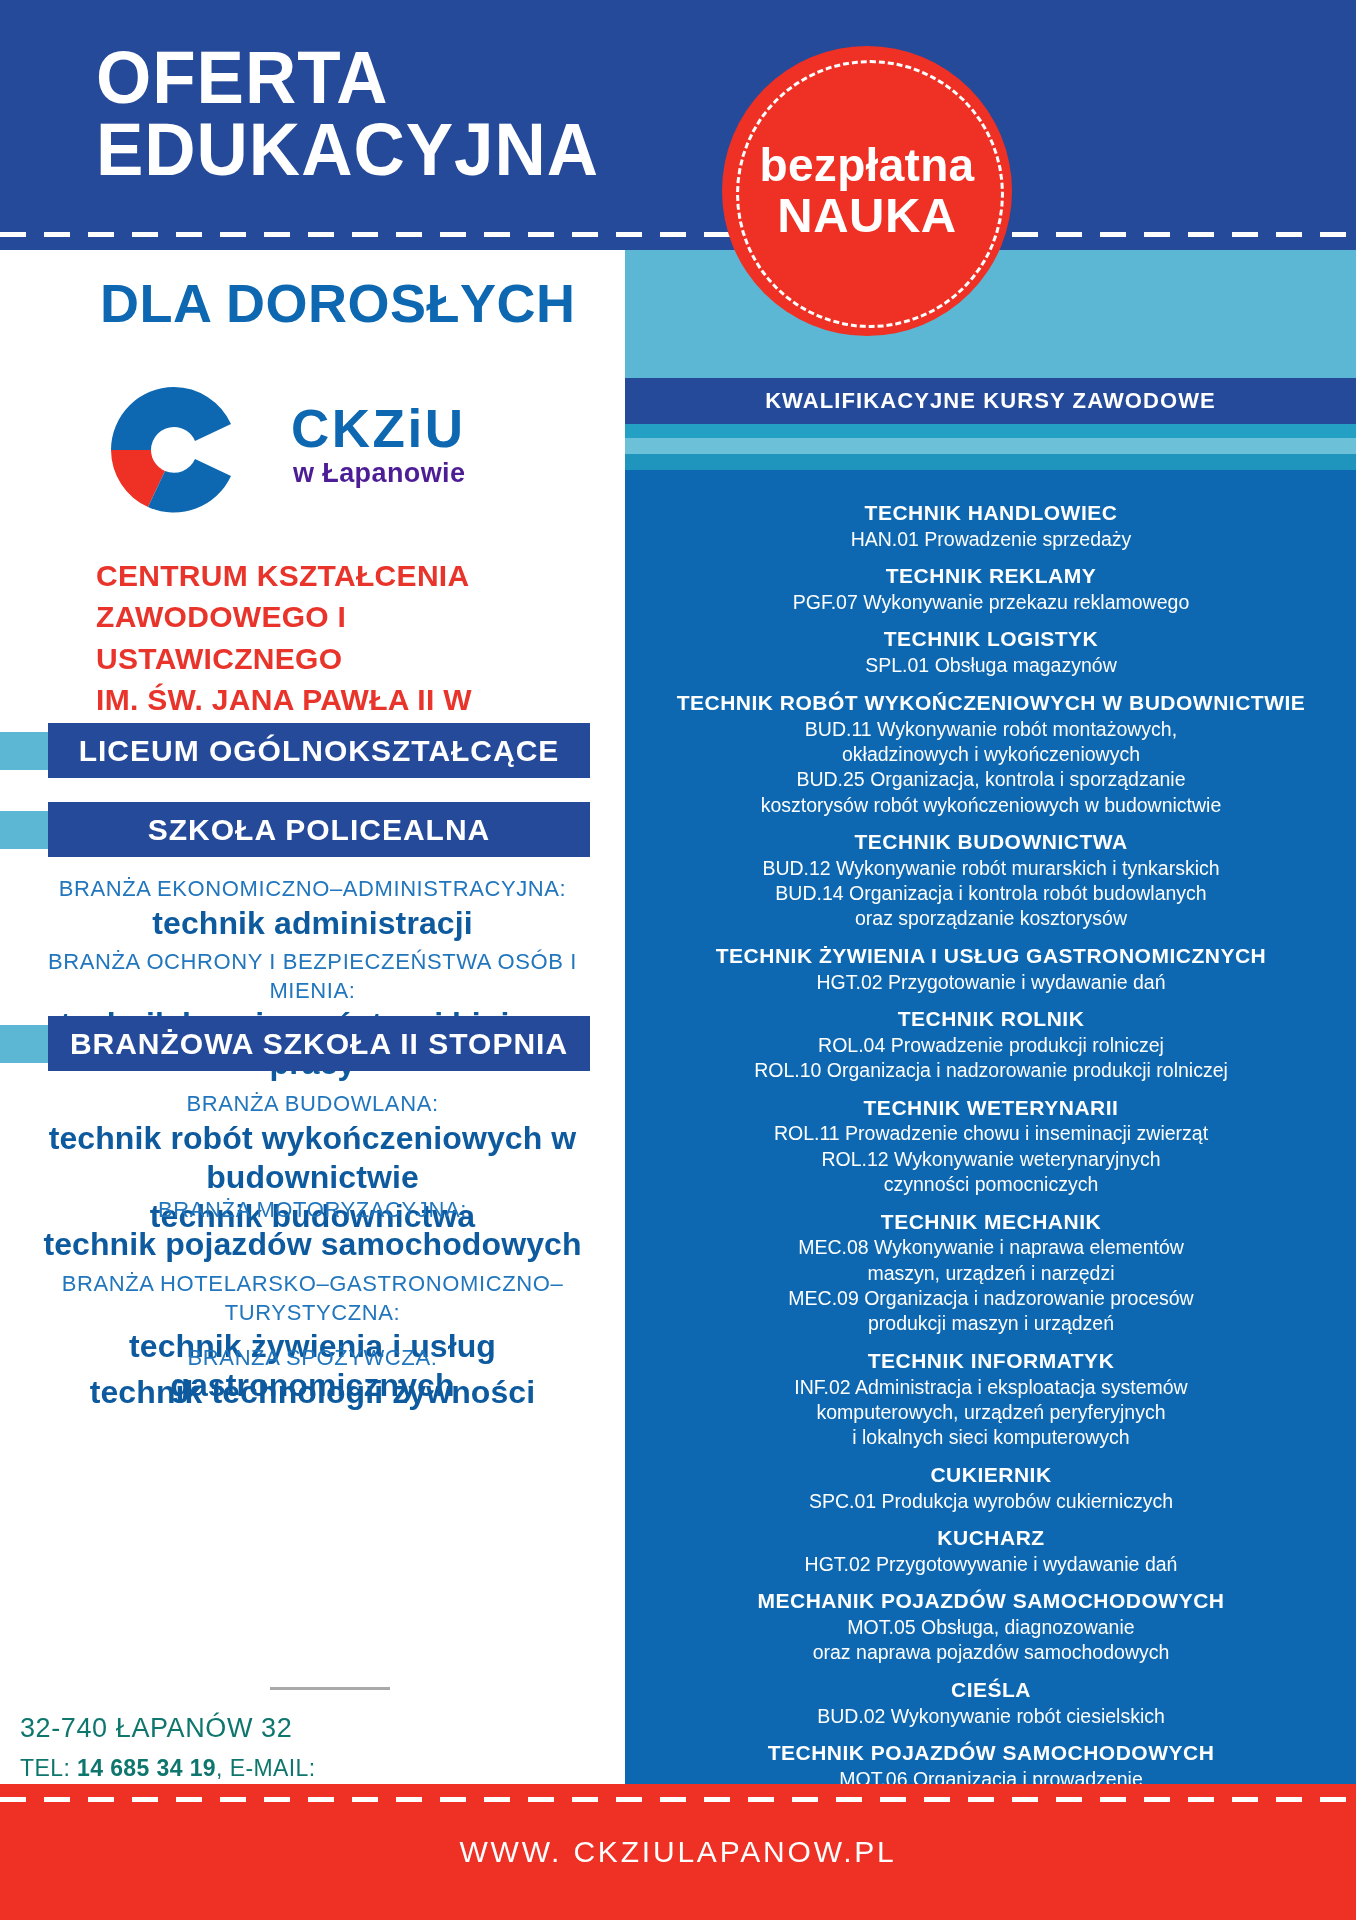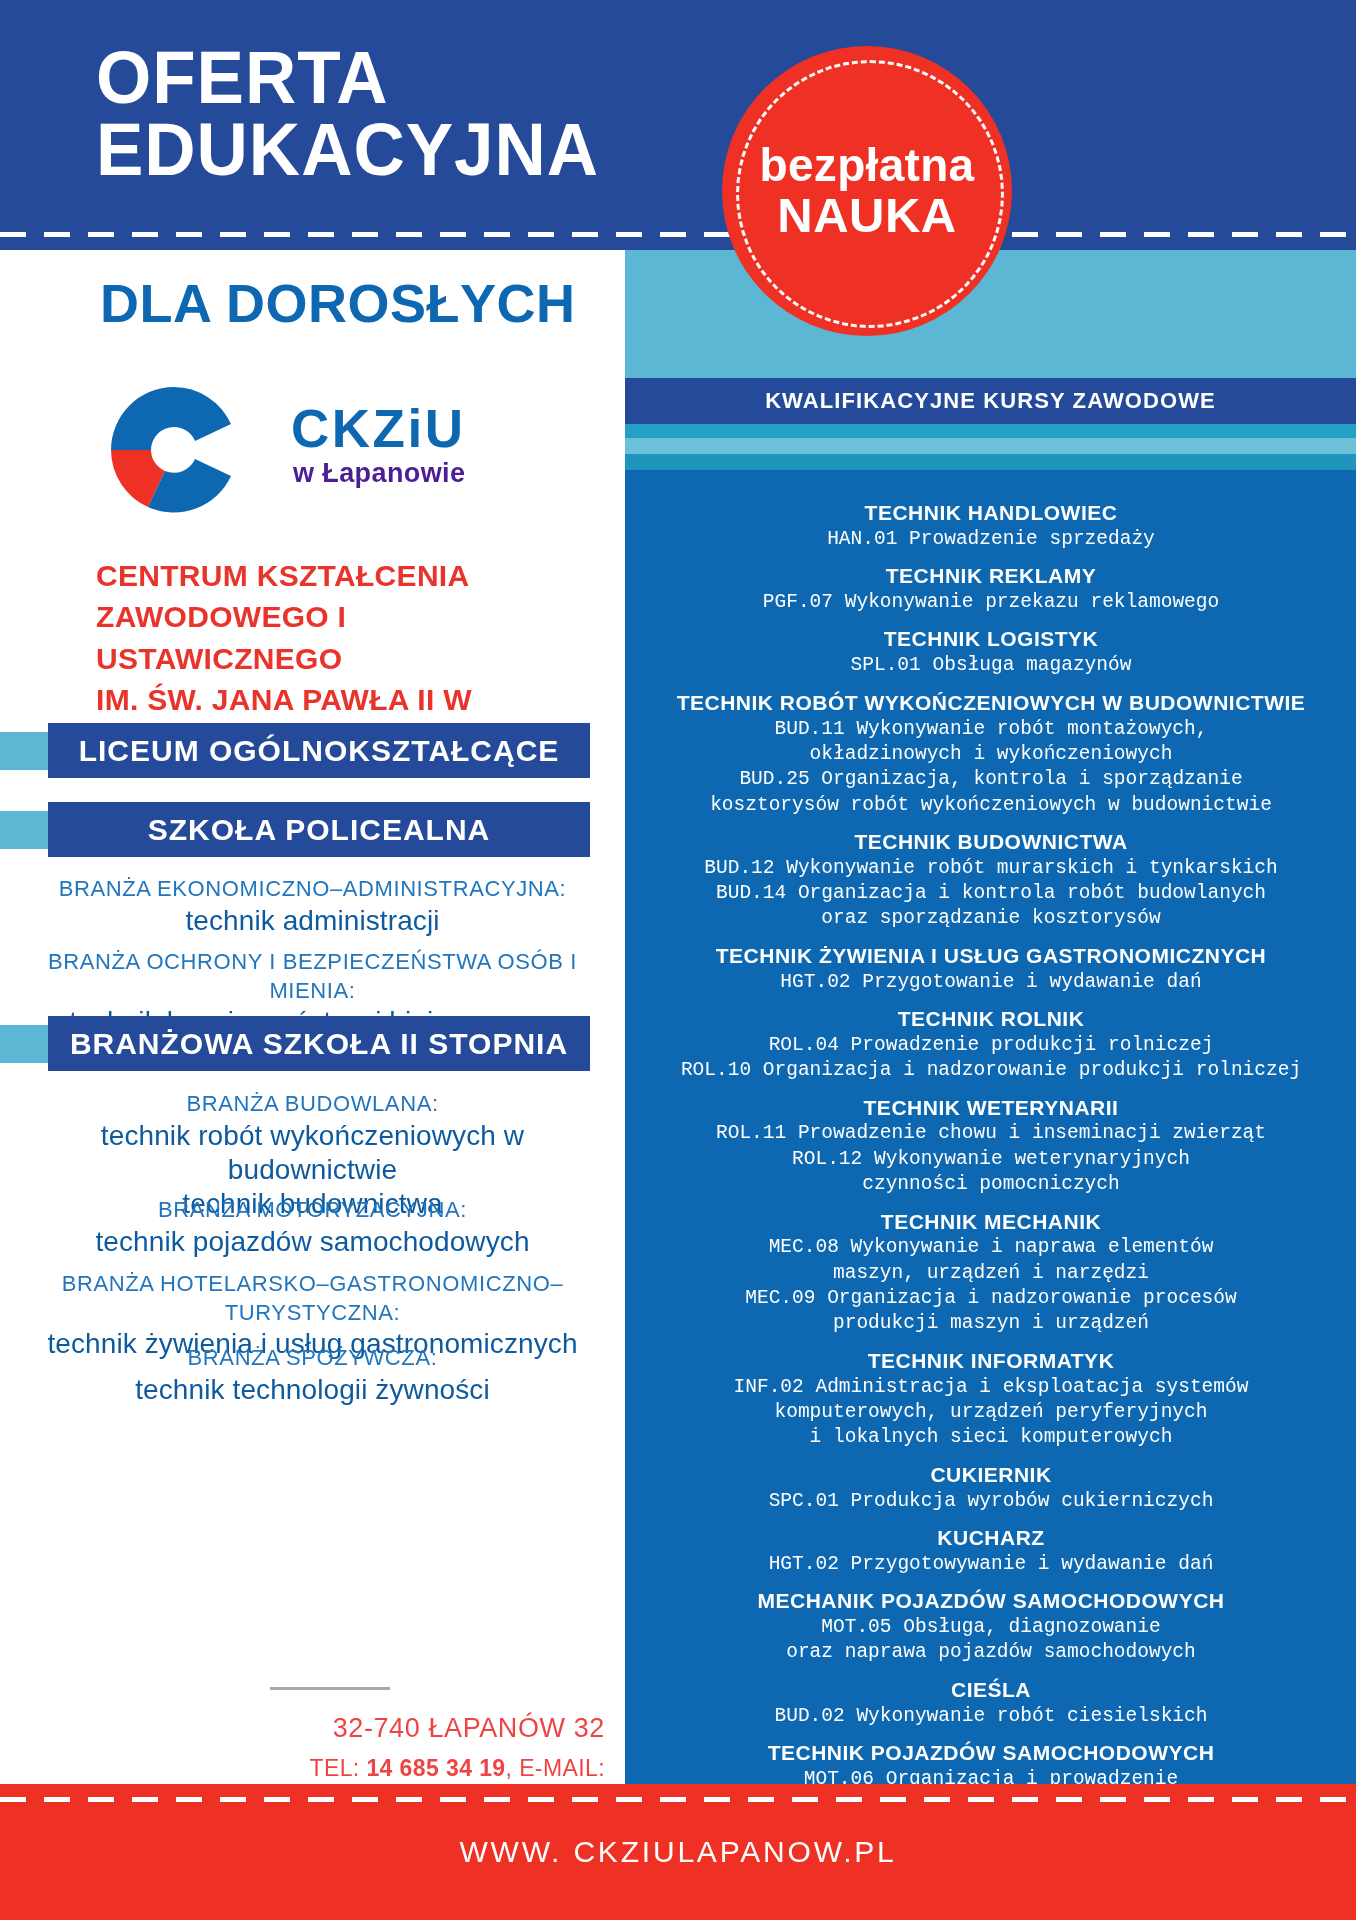--- a/index.html
+++ b/index.html
@@ -233,43 +233,43 @@
   }
   .branch-label {
     color: #2176bd;
     font-size: 22px;
     font-weight: 400;
     letter-spacing: 0.6px;
     line-height: 1.3;
   }
   .branch-item {
     color: #0d5a9e;
-    font-size: 28px;
-    font-weight: 400;
+    font-size: 32px;
+    font-weight: 700;
     line-height: 1.22;
     letter-spacing: 0.1px;
     white-space: pre-line;
   }
 
   .divider-rule {
     position: absolute;
     left: 270px;
     top: 1437px;
     width: 120px;
     height: 3px;
     background: #a9a9a9;
   }
 
   .contact {
     position: absolute;
     left: 20px;
     top: 1462px;
     width: 585px;
-    text-align: right;
-    color: #ef4444;
+    text-align: left;
+    color: #0f766e;
   }
   .contact-addr {
     font-size: 27px;
     font-weight: 400;
     letter-spacing: 0.6px;
     line-height: 1.25;
   }
   .contact-line {
     font-size: 23px;
     font-weight: 400;
@@ -296,21 +296,20 @@
     font-weight: 700;
     letter-spacing: 0.5px;
     line-height: 1.28;
   }
   .course-qual {
     color: #ffffff;
     font-size: 19.5px;
     font-weight: 400;
     line-height: 1.3;
     white-space: pre-line;
-    font-family: Liberation Mono, monospace;
   }
 
   
   .footer {
     position: absolute;
     left: 0; top: 1784px;
     width: 1356px;
     height: 136px;
     background: #ee3124;
     display: flex;

